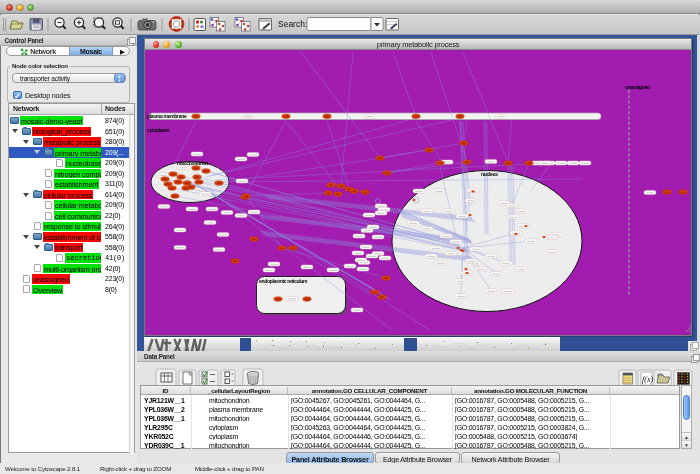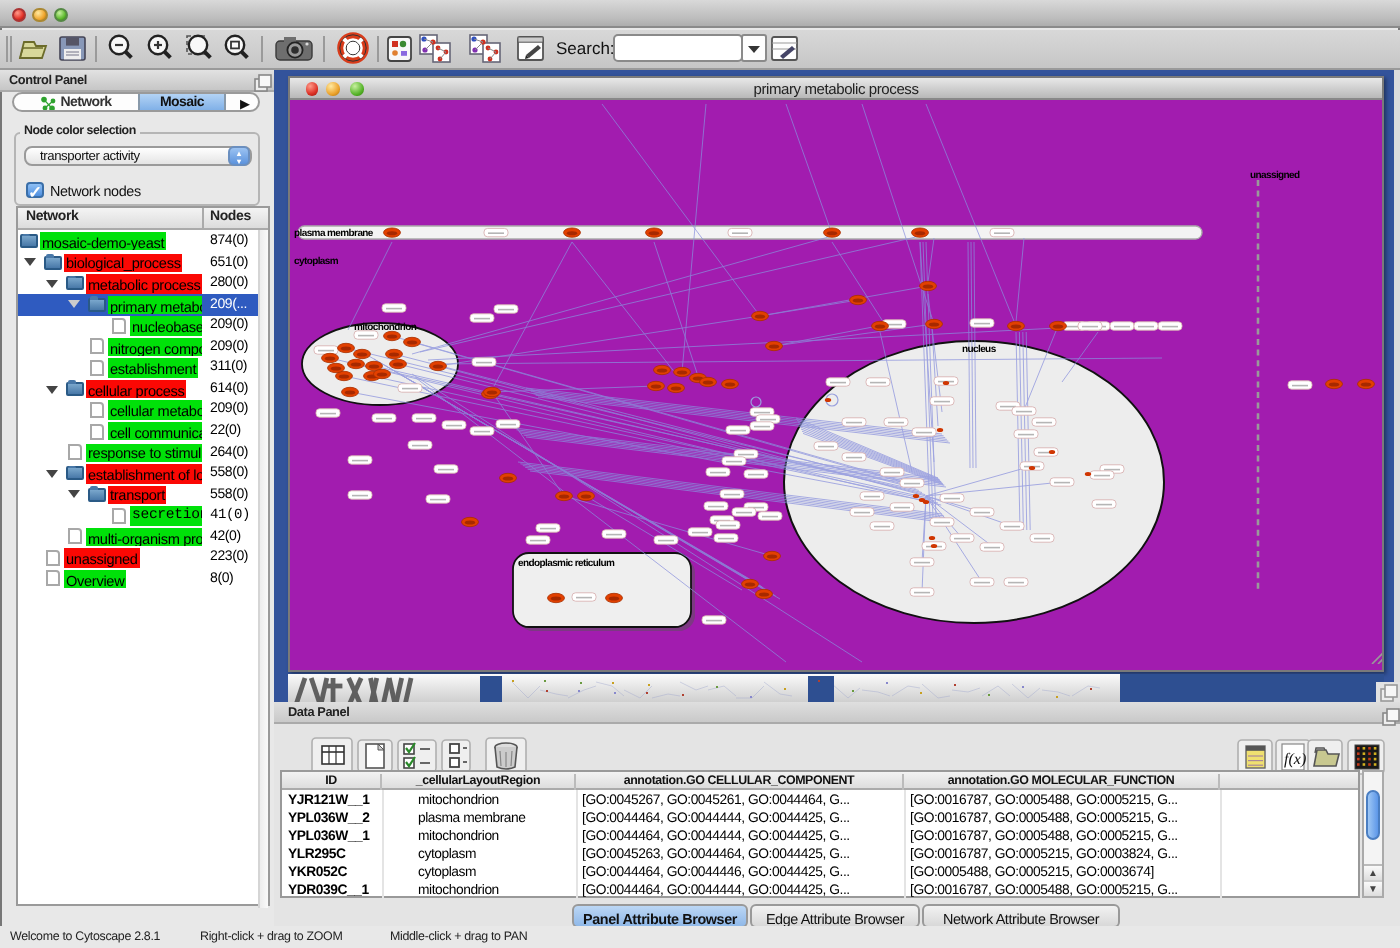--- a/index.html
+++ b/index.html
@@ -166,21 +166,21 @@
     </svg>
     <div id="tabnet">Network</div>
     <div id="tabmos">Mosaic</div>
     <div id="tabarr">▶</div>
   </div>
 <div class="abs" id="ncs"></div>
 <div class="abs" id="ncslab">Node color selection</div>
 <div class="abs" id="combo">transporter activity</div>
 <div class="abs" id="combostep">▲<br>▼</div>
 <div class="abs" id="cbx">✓</div>
-<div class="abs" id="cbxlab">Network nodes</div>
+<div class="abs" id="cbxlab">Desktop nodes</div>
 <div class="abs" id="treewrap">
 <div id="treehead">
       <span style="position:absolute;left:4px;top:1px">Network</span>
       <span style="position:absolute;left:96px;top:1px">Nodes</span>
       <span style="position:absolute;left:92px;top:0;border-left:1px solid #aaa;height:11px"></span>
     </div>
 <div id="treerows">
       <div class="trow" style="top:11.5px;">
         <div class="fold" style="left:1px"></div>
         <div class="lab grn" style="left:11px;max-width:81px;color:#000">mosaic-demo-yeast</div>

